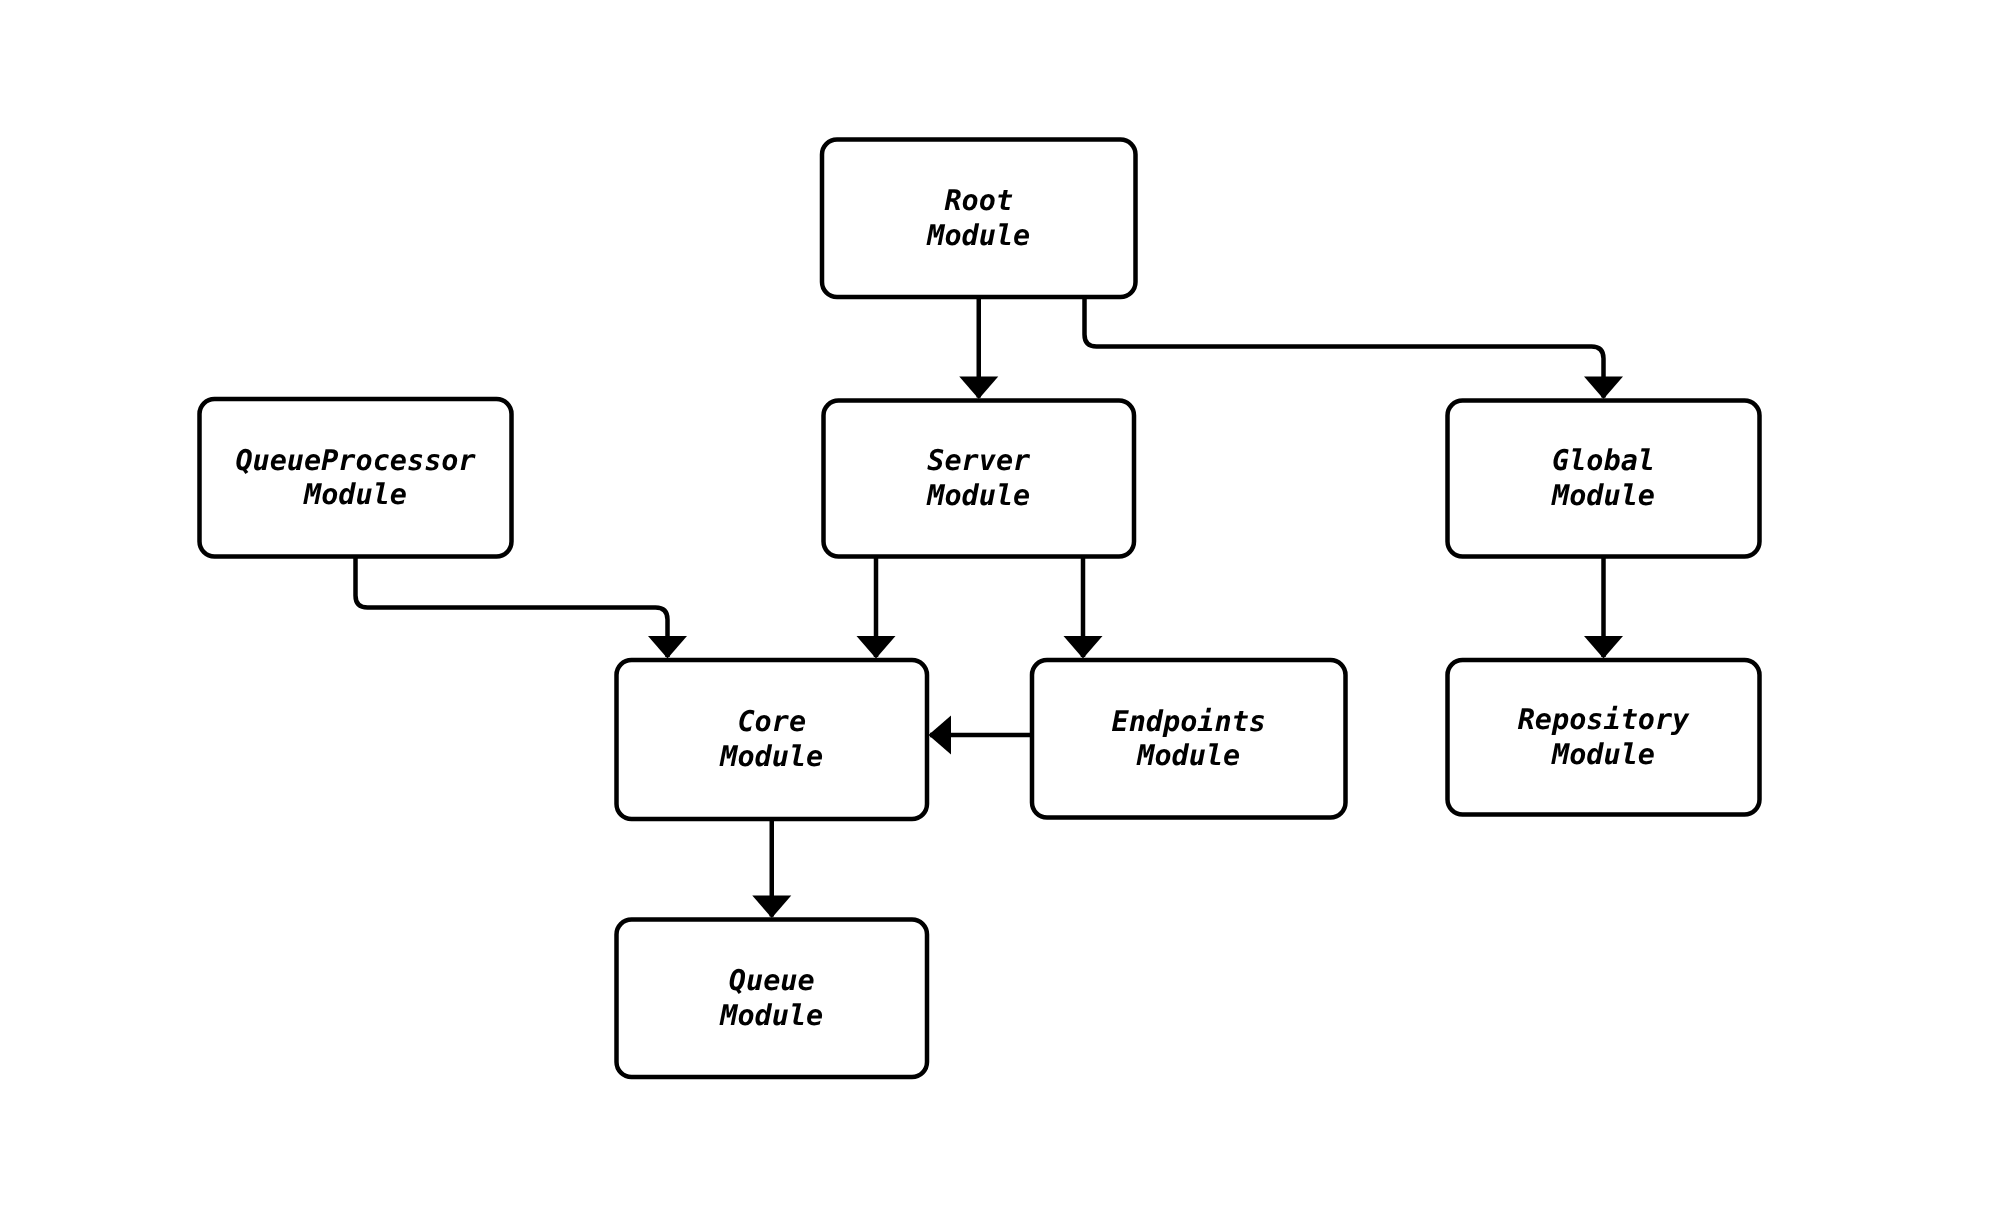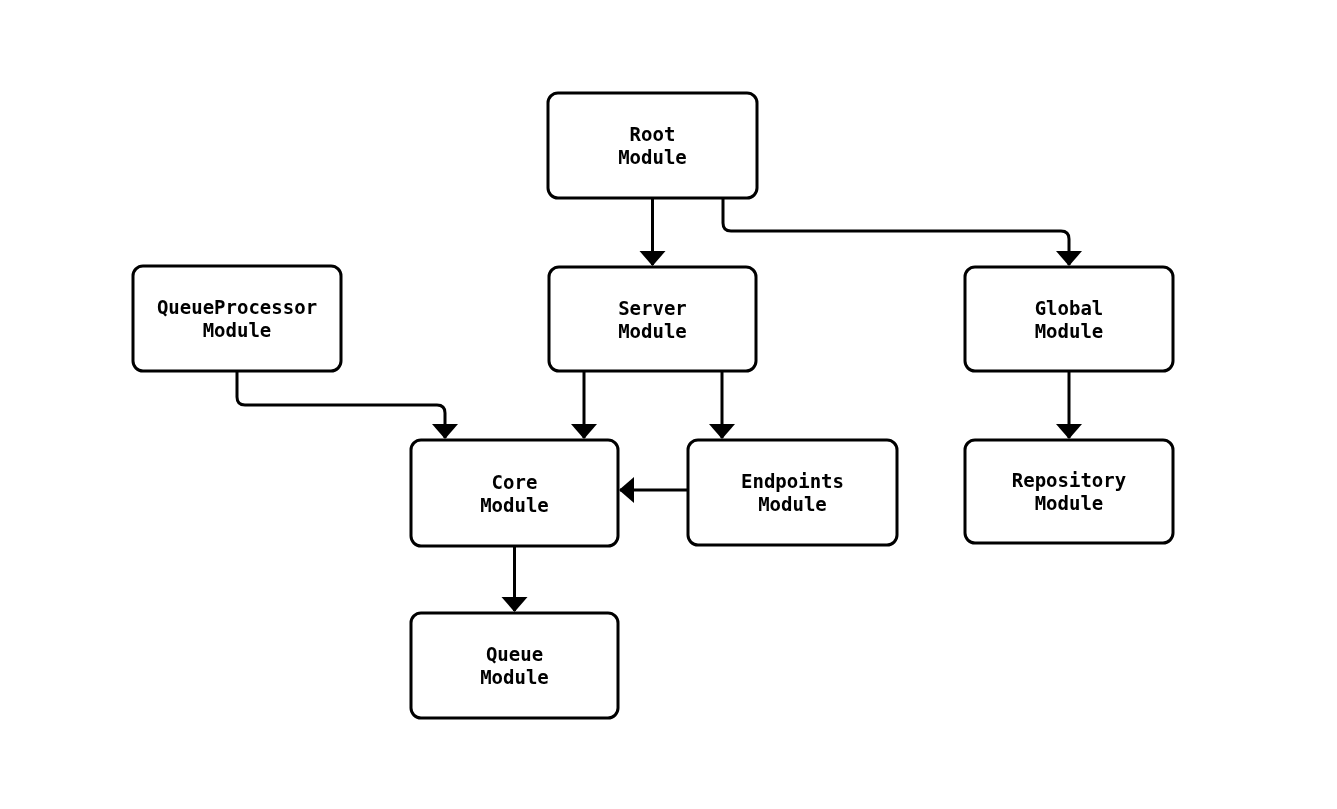--- a/index.html
+++ b/index.html
@@ -32,21 +32,21 @@
     font-family: "DejaVu Sans Mono", "Liberation Mono", monospace;
     font-weight: 700;
     font-size: 19px;
     text-anchor: middle;
     dominant-baseline: central;
   }
 </style>
 </head>
 <body style="background: rgb(255, 255, 255);">
 
-<div id="canvas" style="background: rgb(255, 255, 255);">
+<div id="canvas" style="background: rgb(255, 255, 255); font-style: italic;">
   <svg id="diagram-svg" xmlns="http://www.w3.org/2000/svg" viewBox="0 0 1337 809">
     <defs>
       <marker id="arrow" markerUnits="userSpaceOnUse" markerWidth="18" markerHeight="30" refX="15" refY="14" orient="auto">
         <path d="M1,1 L16,14 L1,27 Z" fill="#000000"></path>
       </marker>
     </defs>
     <g id="edges-layer">
         <path d="M652.5,198 L652.5,265" class="edge" stroke="#000000" stroke-width="3" marker-end="url(#arrow)"></path>
         <path d="M723,198 L723,223 Q723,231 731,231 L1061,231 Q1069,231 1069,239 L1069,265" class="edge" stroke="#000000" stroke-width="3" marker-end="url(#arrow)"></path>
         <path d="M237,371 L237,397 Q237,405 245,405 L437,405 Q445,405 445,413 L445,438" class="edge" stroke="#000000" stroke-width="3" marker-end="url(#arrow)"></path>

